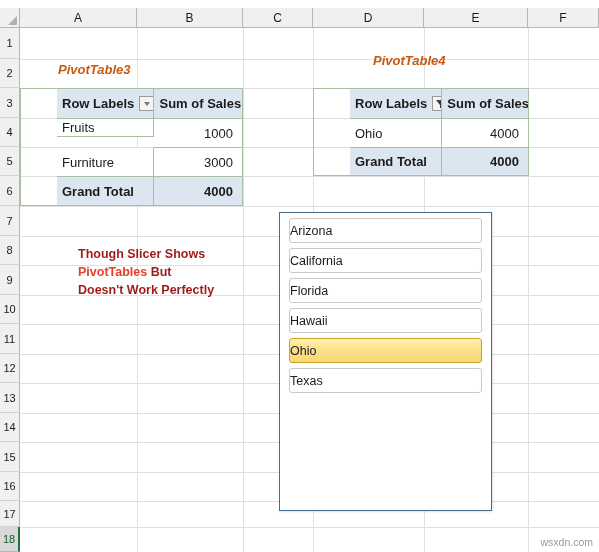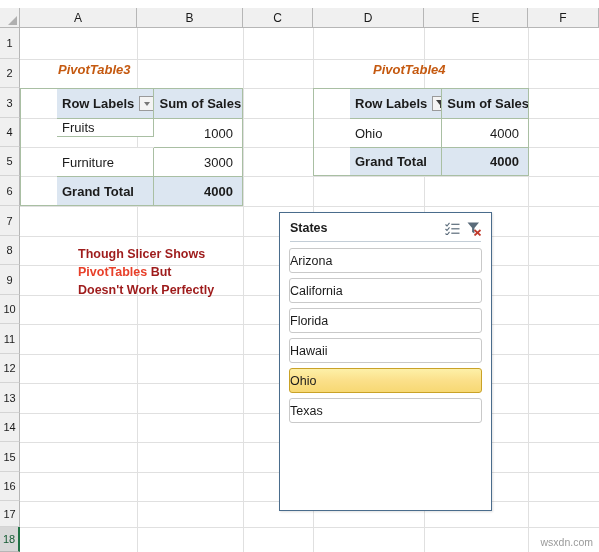--- a/index.html
+++ b/index.html
@@ -253,21 +253,21 @@
       <div class="pt-cell" style="width:117px;height:29px;">Furniture</div>
       <div class="pt-cell num" style="width:105px;height:29px;">3000</div>
     </div>
 
     <div class="pt-row total" style="height:28px;">
       <div class="pt-cell" style="width:117px;height:28px;">Grand Total</div>
       <div class="pt-cell num" style="width:105px;height:28px;">4000</div>
     </div>
   </div>
 
-  <div class="pt-title" style="left:373px;top:62px;">PivotTable4</div>
+  <div class="pt-title" style="left:373px;top:53px;">PivotTable4</div>
 
   <div class="pt" style="left:313px;top:88px;width:216px;height:88px;">
 
     <div class="pt-row head" style="height:30px;">
       <div class="pt-cell" style="width:111px;height:30px;">
         <span>Row Labels</span>
         <span class="hdr-btn">
           <span class="funnel"></span>
         </span>
       </div>
@@ -286,43 +286,20 @@
   </div>
 
   <div class="annot" style="left:78px;top:245px;">
     <div>Though Slicer Shows</div>
     <div><span class="hl">PivotTables</span><span> But</span></div>
     <div>Doesn't Work Perfectly</div>
   </div>
 
   <div class="slicer" style="left:279px;top:212px;width:213px;height:299px;">
 
-    <div class="slicer-head">
-      <div class="slicer-title">States</div>
-
-      <div class="sl-icon">
-        <svg width="15" height="13" viewBox="0 0 15 13">
-          <path d="M0.5 2.5 L2 4 L4.5 0.8" stroke="#5a6b7a" stroke-width="1.1" fill="none"></path>
-          <path d="M0.5 7 L2 8.5 L4.5 5.3" stroke="#5a6b7a" stroke-width="1.1" fill="none"></path>
-          <path d="M0.5 11.5 L2 13 L4.5 9.8" stroke="#5a6b7a" stroke-width="1.1" fill="none"></path>
-          <line x1="6.3" y1="2.3" x2="14.5" y2="2.3" stroke="#5a6b7a" stroke-width="1.2"></line>
-          <line x1="6.3" y1="6.8" x2="14.5" y2="6.8" stroke="#5a6b7a" stroke-width="1.2"></line>
-          <line x1="6.3" y1="11.2" x2="14.5" y2="11.2" stroke="#5a6b7a" stroke-width="1.2"></line>
-        </svg>
-      </div>
-
-      <div class="sl-icon">
-        <svg width="16" height="15" viewBox="0 0 16 15">
-          <path d="M1.5 1.5 L13 1.5 L8.4 7 L8.4 12.5 L6.1 11 L6.1 7 Z" fill="#5a6b7a"></path>
-          <path d="M8.5 9 L14.5 14.5 M14.5 9 L8.5 14.5" stroke="#c0392b" stroke-width="1.7" fill="none"></path>
-        </svg>
-      </div>
-
-      <div class="slicer-underline"></div>
-    </div>
 
     <div class="slicer-list" id="slicer-list">
         <div class="slicer-item">
           <span>Arizona</span>
         </div>
         <div class="slicer-item">
           <span>California</span>
         </div>
         <div class="slicer-item">
           <span>Florida</span>

